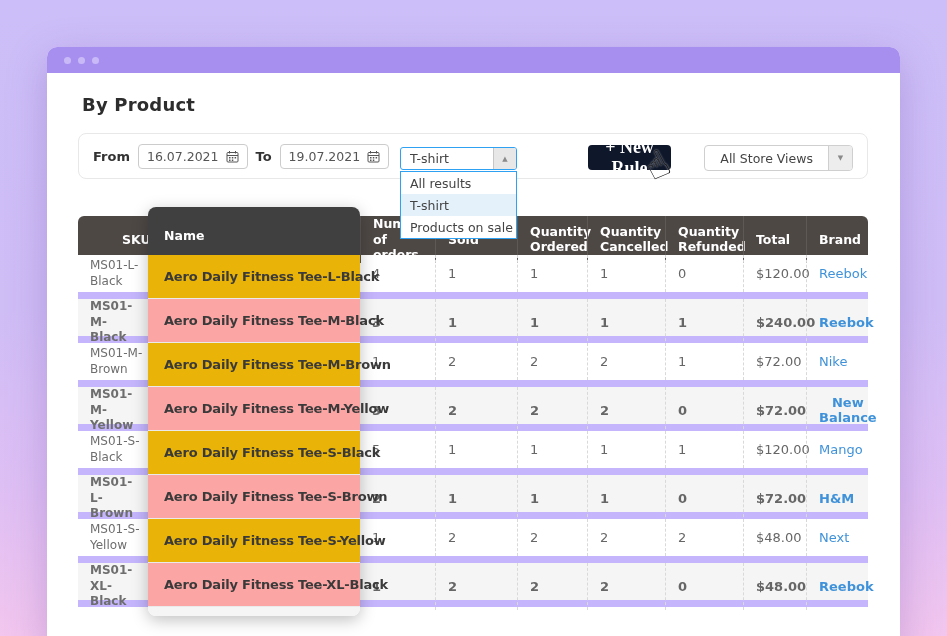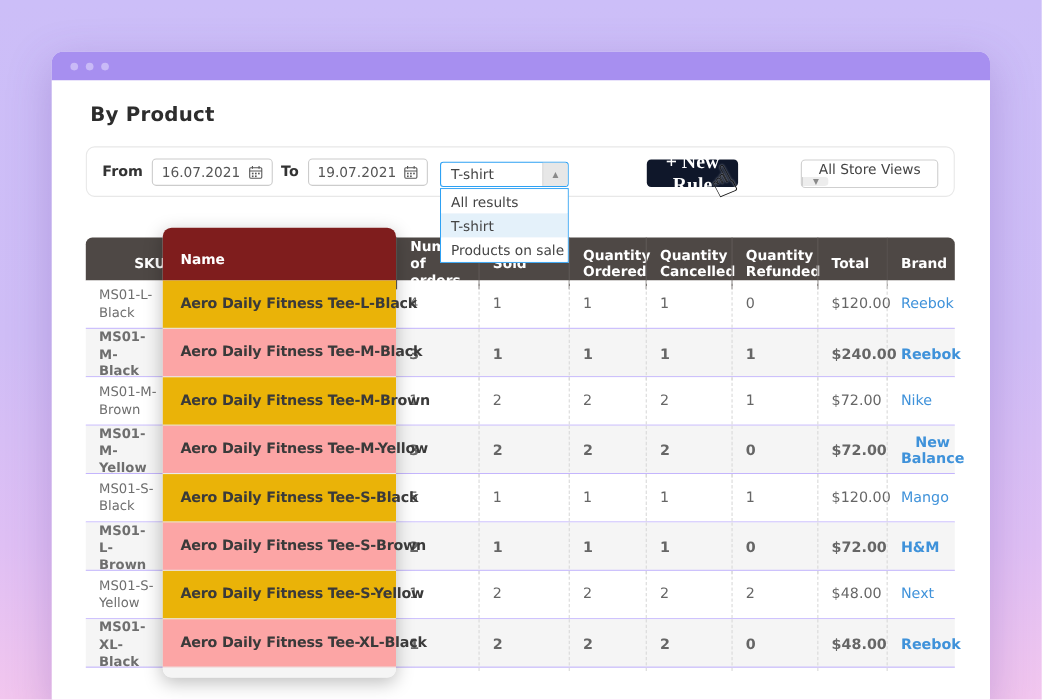--- a/index.html
+++ b/index.html
@@ -62,52 +62,52 @@
   }
   .hand-cursor {
     position:absolute; left:567px; top:13px; z-index:50;
     font-size:37px; line-height:1; color:#0a0a0a;
     transform:rotate(-28deg); text-shadow:0 0 2px #fff;
     pointer-events:none; user-select:none;
   }
   .store-views {
     position:absolute; right:14px; top:11px; height:26px;
     border:1px solid #cfcfcf; border-radius:4px; background:#fff;
-    display:flex; align-items:stretch; font-size:12.5px; color:#444;flex-direction:column;
+    display:flex; align-items:stretch; font-size:12.5px; color:#444;
   }
   .sv-text { display:flex; align-items:center; padding:0 15px; }
   .sv-arrow {
     width:24px; background:#ededed; border-left:1px solid #cfcfcf;
     display:flex; align-items:center; justify-content:center;
     font-size:7px; color:#8a8a8a; border-radius:0 3px 3px 0;
   }
   
   .table-wrap { position:absolute; left:31px; top:169px; width:790px; }
   .grid-cols { display:grid; grid-template-columns:70px 212px 75px 82px 70px 78px 78px 63px 62px; }
   .thead {
     height:39px; background:#4e4845; border-radius:6px 6px 0 0;
     color:#fff; font-size:12.5px; font-weight:bold;
   }
   .th { display:flex; align-items:center; padding:0 5px 0 12px; line-height:1.25; border-left:1px solid #5f5956; }
   .th:first-child { border-left:none; border-radius:6px 0 0 0;padding-left:44px; }
   .th:last-child { border-radius:0 6px 0 0; }
   .th.name-spacer { border-left:none; }
-  .trow { height:44px; background:#fff; border-bottom:1px solid #c4b5fd; }
+  .trow { height:44px; background:#fff; border-bottom:7px solid #c4b5fd; }
   .trow.alt { background:#f5f5f5;font-weight:bold; }
   .td { display:flex; align-items:center; padding:0 5px 0 12px; font-size:13px; color:#666; }
   .td.sku { font-size:12px; color:#6e6e6e; line-height:1.3; }
   .td.dashed { border-left:1px dashed #d9d9d9; }
   .td.brand span { color:#3f92da; cursor:pointer;text-align:center; }
   
   .name-card {
     position:absolute; left:70px; top:-9px; width:212px; z-index:5;
     border-radius:8px; box-shadow:0 4px 16px rgba(0,0,0,0.25); background:#fff;
   }
   .nc-head {
-    height:48px; background:#7f1d1d; border-radius:8px 8px 0 0;
+    height:48px; background:#404040; border-radius:8px 8px 0 0;
     color:#fff; font-size:12.5px; font-weight:bold;
     display:flex; align-items:center; padding:9px 0 0 16px;
   }
   .nc-row {
     height:44px; display:flex; align-items:center; padding-left:16px;
     font-size:13px; font-weight:bold; color:#3a3a3a; letter-spacing:-0.2px;
     white-space:nowrap; border-bottom:1px solid #eaeaea; background:#eab308;
   }
   .nc-row.alt { background:#fca5a5; }
   .nc-foot { height:9px; background:#f5f5f5; border-radius:0 0 8px 8px; }

